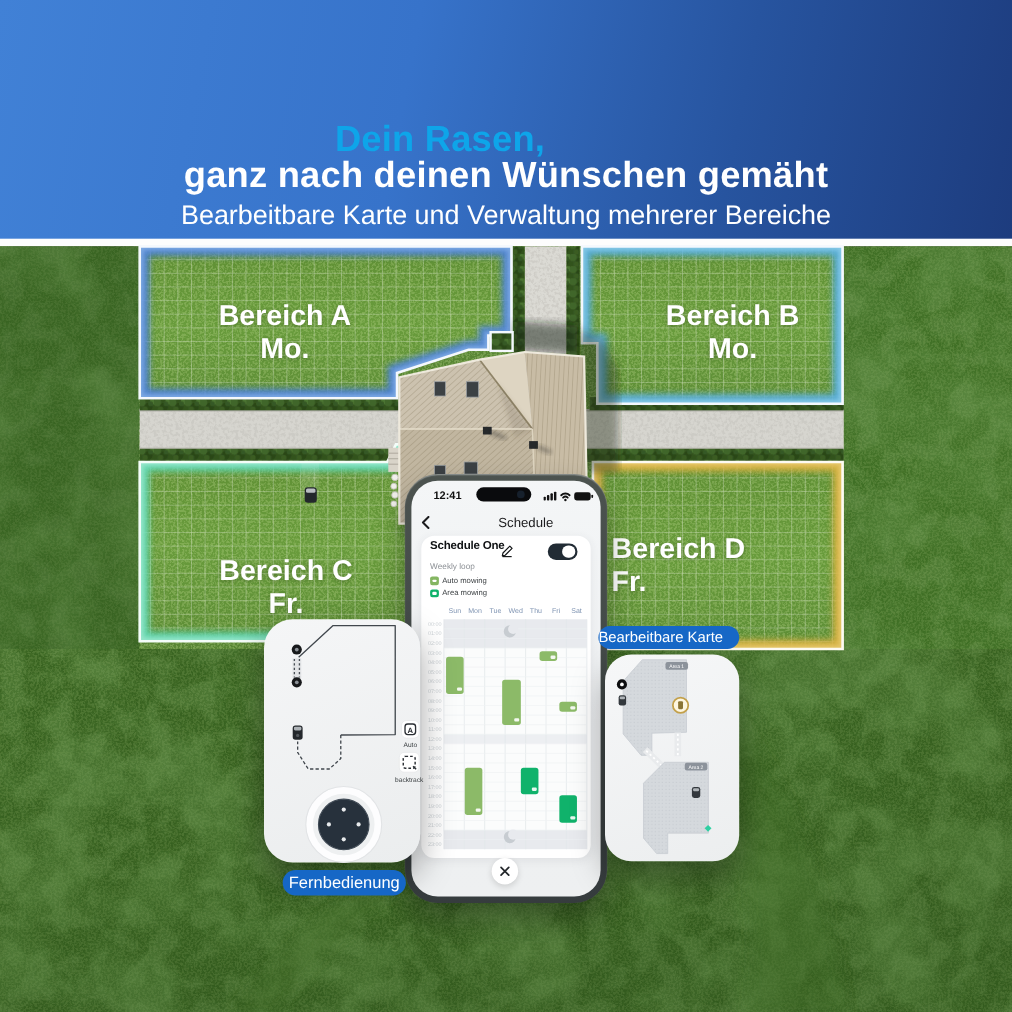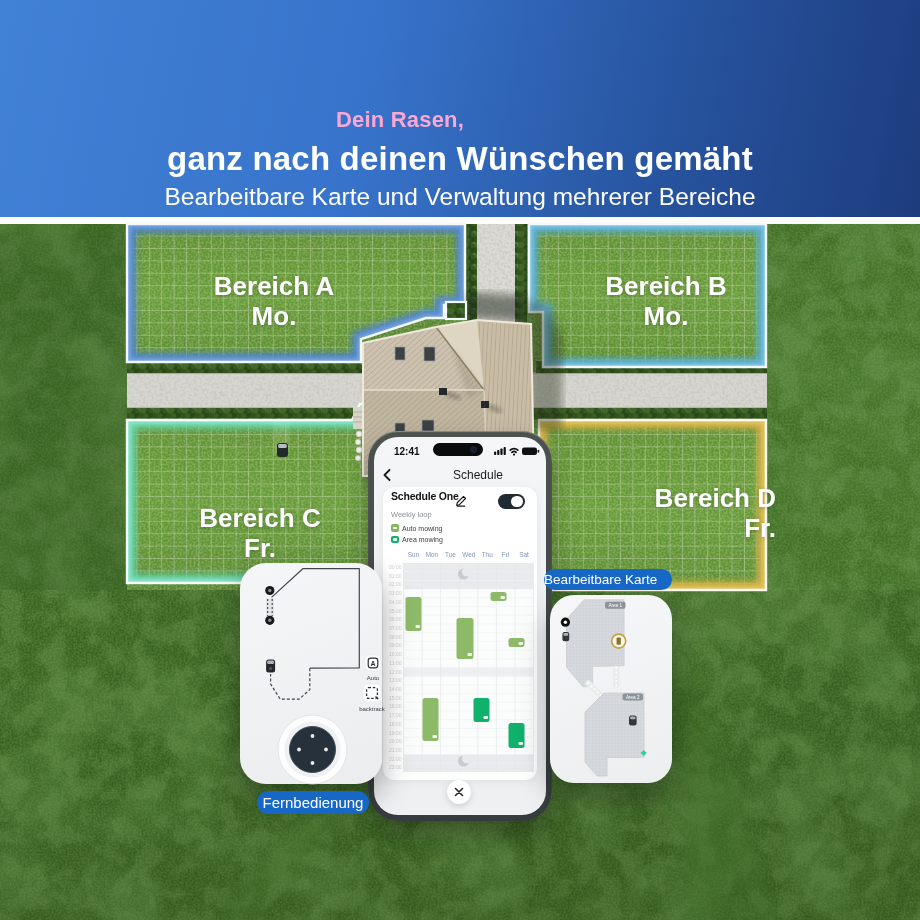--- a/index.html
+++ b/index.html
@@ -6,21 +6,21 @@
   #stage{position:relative;width:920px;height:920px;overflow:hidden;
     font-family:"Liberation Sans",sans-serif;}
   .abs{position:absolute;}
 </style>
 </head>
 <body>
 <div id="stage">
 
 <div class="abs" style="left:0;top:0;width:920px;height:218px;background:linear-gradient(101deg,#4181d6 0%,#3773ca 40%,#27549f 72%,#1d3c7e 100%);"></div>
 
-<div class="abs" style="left:0;top:107px;width:800px;text-align:center;color:#f9a8d4;font-size:22px;font-weight:bold;letter-spacing:0.2px;">Dein Rasen,</div>
+<div class="abs" style="left:0;top:107px;width:800px;text-align:center;color:#0ea5e9;font-size:33px;font-weight:bold;letter-spacing:0.2px;">Dein Rasen,</div>
 
 <div class="abs" style="left:0;top:140px;width:920px;text-align:center;color:#fff;font-size:33px;font-weight:bold;letter-spacing:0.2px;">ganz nach deinen Wünschen gemäht</div>
 
 <div class="abs" style="left:0;top:183px;width:920px;text-align:center;color:#fff;font-size:24.5px;font-weight:400;">Bearbeitbare Karte und Verwaltung mehrerer Bereiche</div>
 
 <div class="abs" style="left:0;top:217px;width:920px;height:7px;background:#fdfdfd;"></div>
 
 <svg class="abs" style="left:0;top:0;" width="920" height="920" viewBox="0 0 920 920">
 <defs>
   <filter id="nz0" x="0%" y="0%" width="100%" height="100%">
@@ -251,27 +251,27 @@
   </g>
   <g fill="#26292b">
     <rect x="439" y="388" width="8" height="7"></rect>
     <rect x="481" y="401" width="8" height="7"></rect>
   </g>
   <path d="M447,391 l14,6 -2,3 -13,-5 Z" fill="rgba(40,40,35,0.4)" filter="url(#blur2)"></path>
   <path d="M489,404 l13,6 -2,3 -12,-5 Z" fill="rgba(40,40,35,0.4)" filter="url(#blur2)"></path>
 </g>
 </svg>
 
-<div class="abs" style="left:149px;top:271px;width:220px;text-align:center;color:#fff;font-size:26px;font-weight:bold;line-height:30px;text-shadow:0 1px 4px rgba(0,0,0,0.25);padding-left:15px;">Bereich A<br>Mo.</div>
+<div class="abs" style="left:149px;top:271px;width:220px;text-align:center;color:#fff;font-size:26px;font-weight:bold;line-height:30px;text-shadow:0 1px 4px rgba(0,0,0,0.25);">Bereich A<br>Mo.</div>
 
 <div class="abs" style="left:556px;top:271px;width:220px;text-align:center;color:#fff;font-size:26px;font-weight:bold;line-height:30px;text-shadow:0 1px 4px rgba(0,0,0,0.25);">Bereich B<br>Mo.</div>
 
 <div class="abs" style="left:150px;top:503px;width:220px;text-align:center;color:#fff;font-size:26px;font-weight:bold;line-height:30px;text-shadow:0 1px 4px rgba(0,0,0,0.25);">Bereich C<br>Fr.</div>
 
-<div class="abs" style="left:556px;top:483px;width:220px;text-align:right;color:#fff;font-size:26px;font-weight:bold;line-height:30px;text-shadow:0 1px 4px rgba(0,0,0,0.25);">Bereich D<br>Fr.</div>
+<div class="abs" style="left:556px;top:483px;width:220px;text-align:left;color:#fff;font-size:26px;font-weight:bold;line-height:30px;text-shadow:0 1px 4px rgba(0,0,0,0.25);">Bereich D<br>Fr.</div>
 
 <div class="abs" style="left:368px;top:431px;width:184px;height:390px;border-radius:30px;background:linear-gradient(180deg,#4c534f,#363c3e);box-shadow:0 14px 26px rgba(0,0,0,0.30), inset 0 1px 1px rgba(255,255,255,0.35);">
 
   <div class="abs" style="left:6px;top:6px;width:172px;height:378px;border-radius:24px;background:linear-gradient(180deg,#f4f6f7 0%,#edeff1 60%,#eef0f1 100%);overflow:hidden;">
 
     <div class="abs" style="left:20px;top:9px;font-size:10px;font-weight:bold;color:#111;">12:41</div>
 
     <div class="abs" style="left:59px;top:6px;width:50px;height:13px;border-radius:7px;background:#0a0b0d;"></div>
 
     <div class="abs" style="left:96px;top:9px;width:7px;height:7px;border-radius:50%;background:#16202c;"></div>

